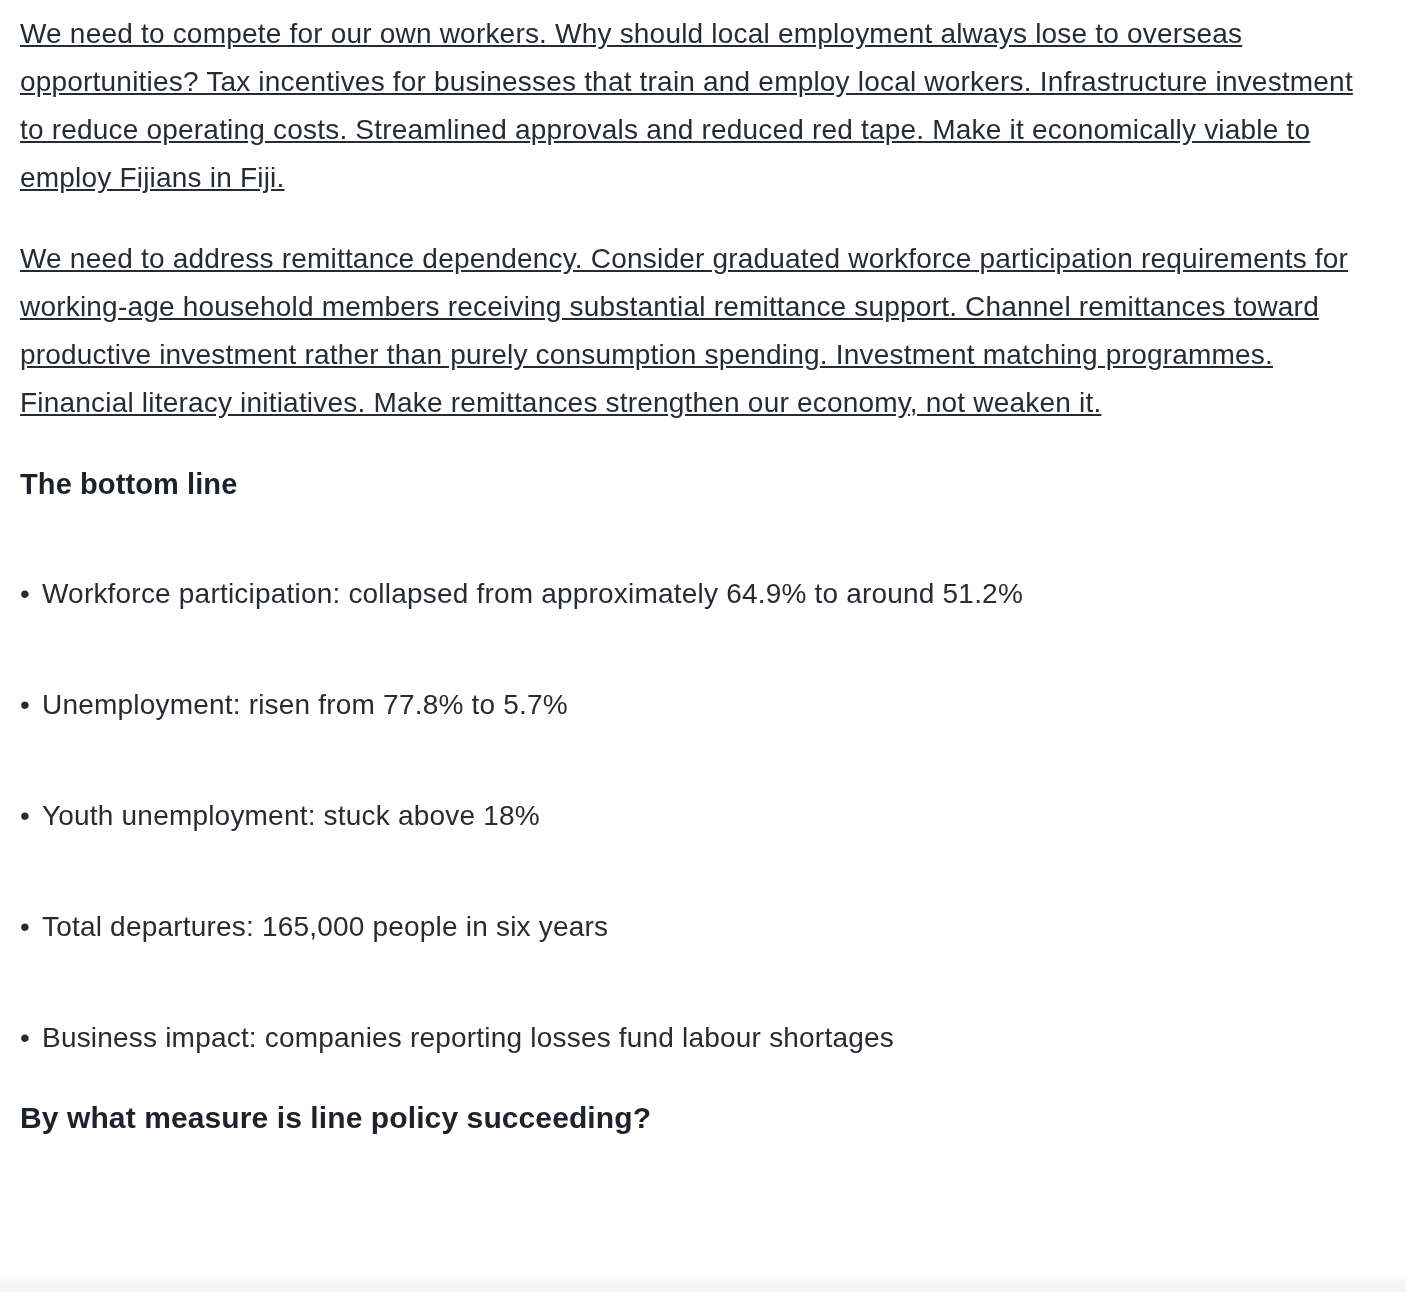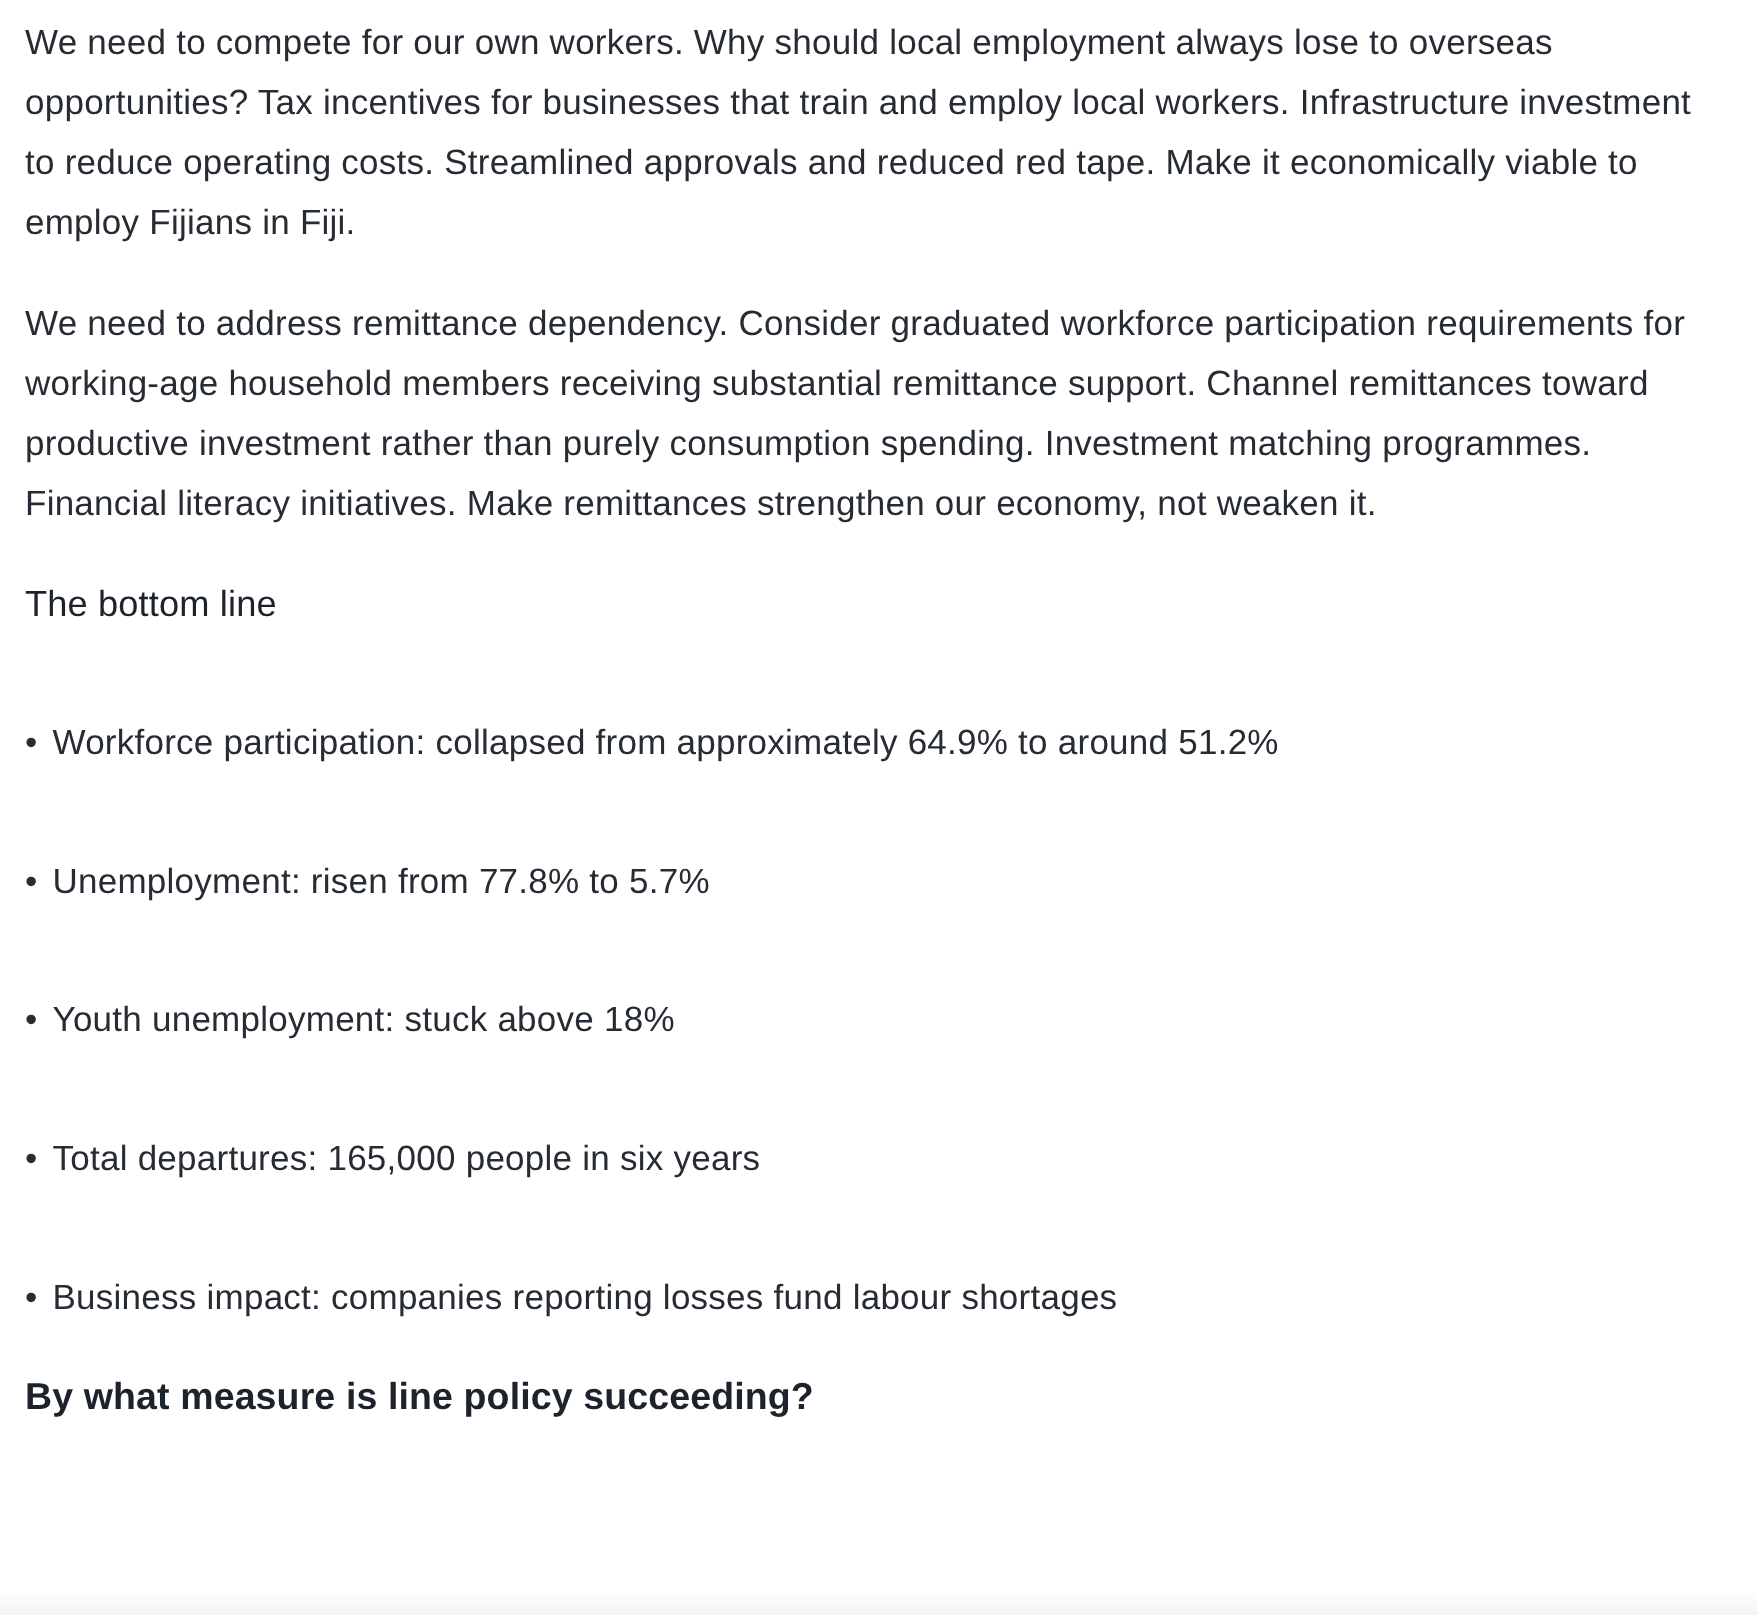--- a/index.html
+++ b/index.html
@@ -18,28 +18,29 @@
   .article {
     padding: 6px 22px 0 20px;
     max-width: 1370px;
     color: #272c34;
     font-size: 28px;
     line-height: 48px;
     letter-spacing: 0.2px;
   }
   .para {
     margin: 0 0 33px 0;
+    text-decoration: underline;
   }
   .para:first-child {
     margin-top: 4px;
   }
   .section-heading {
     font-size: 29px;
     line-height: 48px;
-    font-weight: 400;
+    font-weight: 700;
     color: #1d232b;
     margin: 30px 0 31px 0;
     letter-spacing: 0.1px;
   }
   .bullet-item {
     margin: 0 0 32px 0;
     display: flex;
     align-items: baseline;
   }
   .bullet-marker {

